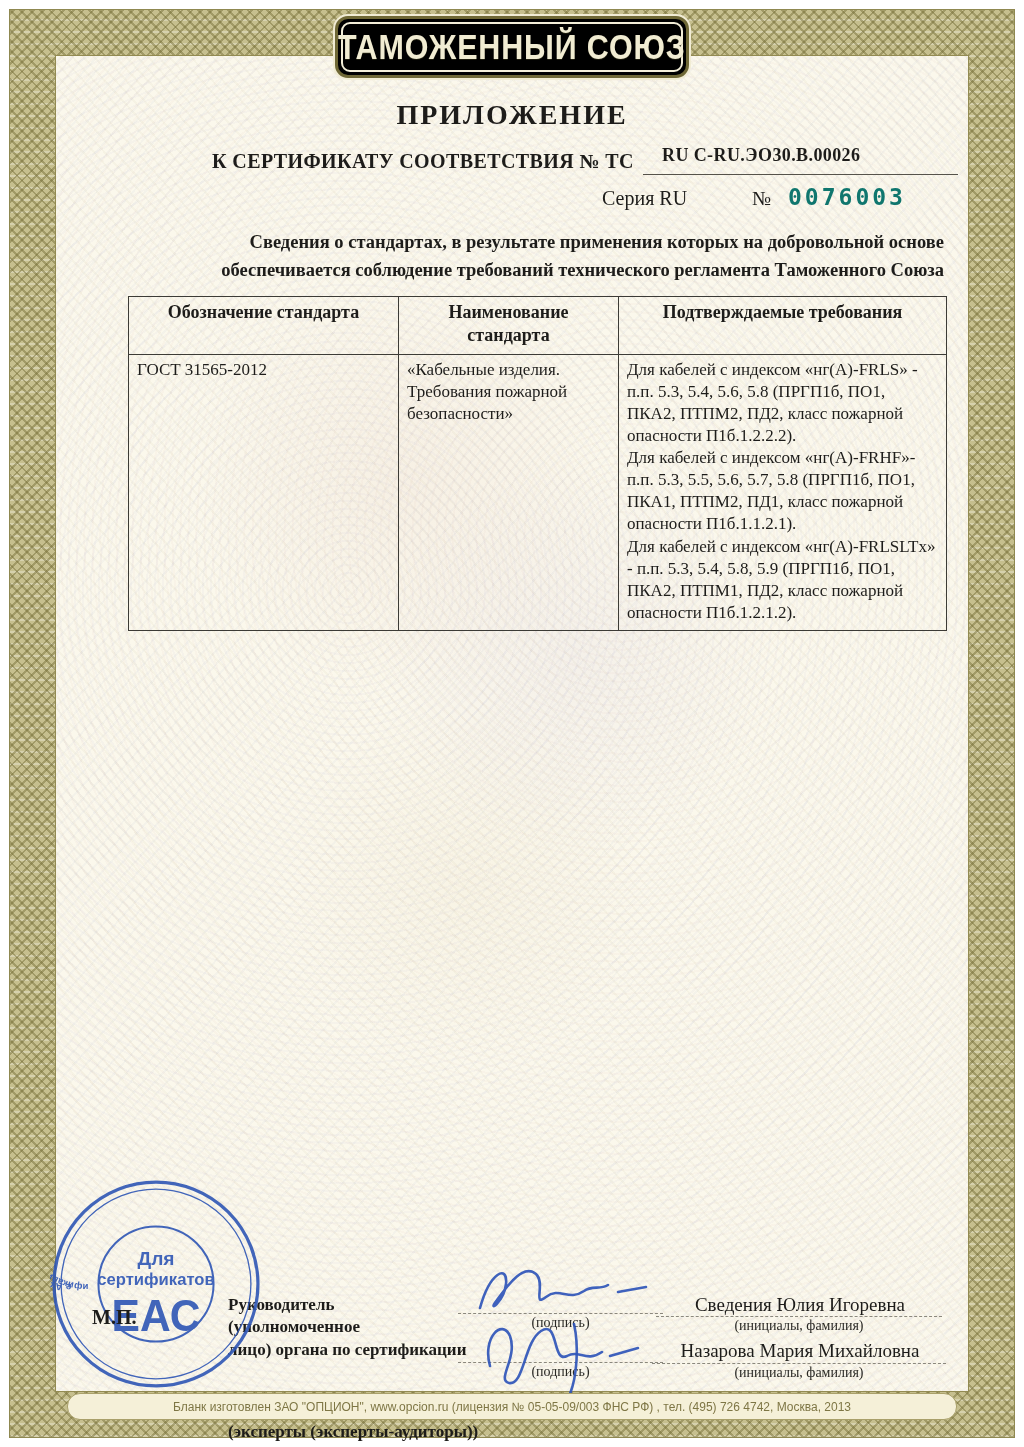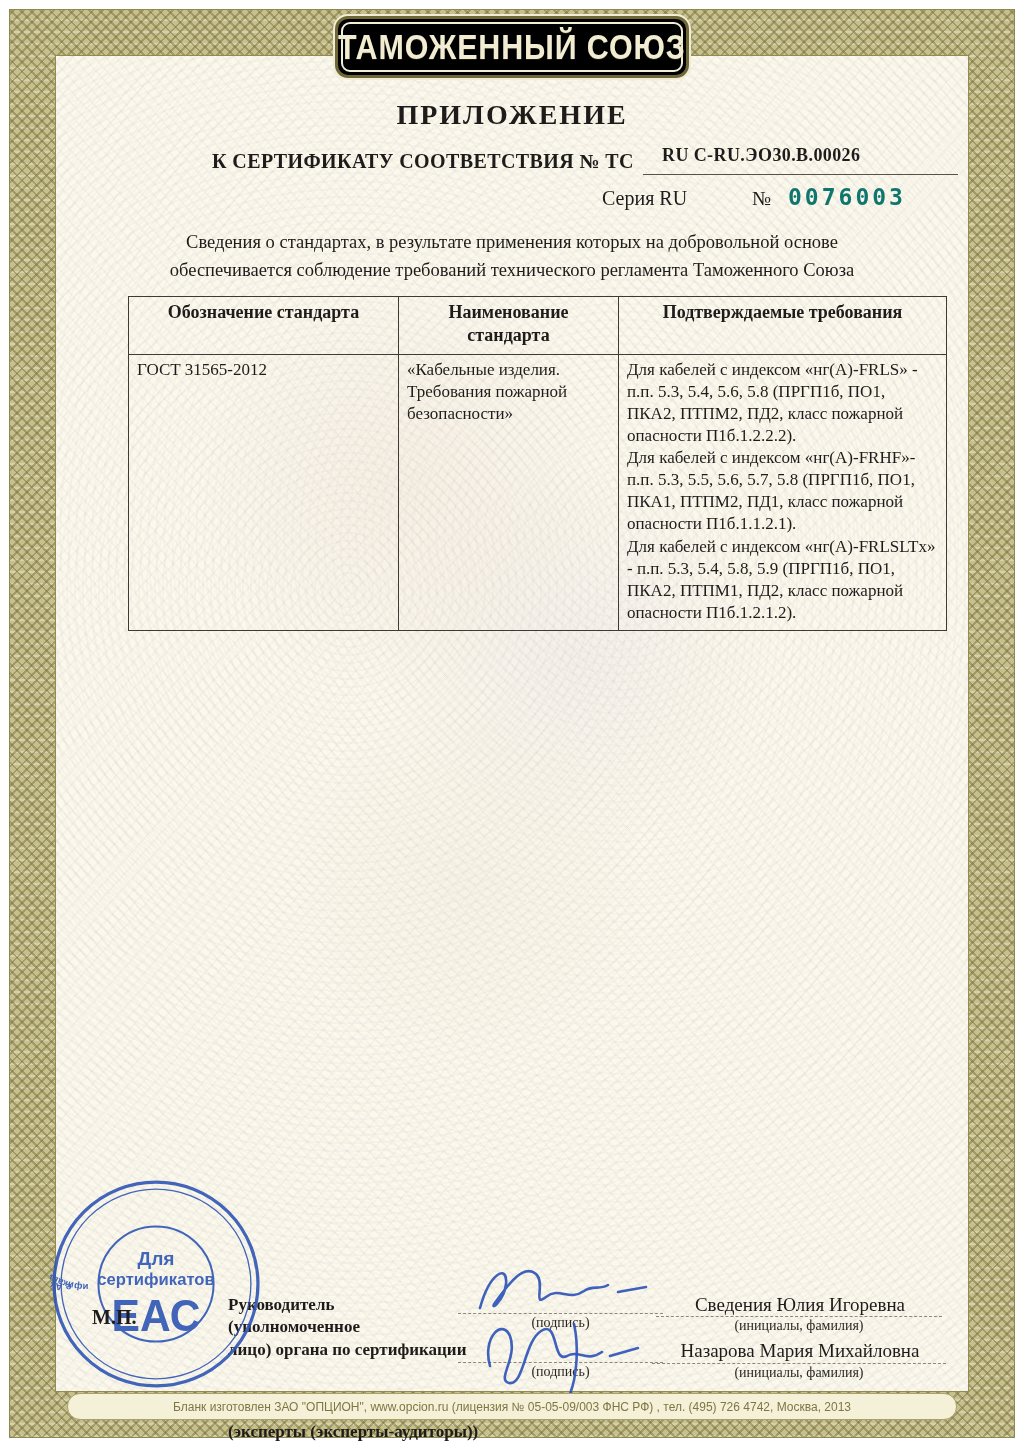--- a/index.html
+++ b/index.html
@@ -49,22 +49,22 @@
   .cert-label{position:absolute;top:150px;left:212px;font-size:20px;font-weight:bold;
     letter-spacing:.4px;z-index:3;white-space:nowrap;}
   .cert-number{position:absolute;top:145px;left:662px;font-size:18px;font-weight:bold;
     letter-spacing:.4px;z-index:3;white-space:nowrap;}
   .cert-underline{position:absolute;top:174px;left:643px;width:315px;border-top:1.5px solid #55524a;z-index:3;}
   .series-label{position:absolute;top:187px;left:602px;font-size:20px;z-index:3;}
   .number-sign{position:absolute;top:187px;left:752px;font-size:20px;z-index:3;}
   .form-number{position:absolute;top:184px;left:788px;z-index:3;
     font-family:"DejaVu Sans Mono","Liberation Mono",monospace;font-weight:bold;
     font-size:23px;letter-spacing:3px;color:#0f766e;}
-  .intro{position:absolute;top:229px;left:80px;width:864px;text-align:center;
-    font-size:18.5px;font-weight:normal;line-height:1.5;white-space:pre-line;z-index:3;}
+  .intro{position:absolute;top:229px;left:80px;width:864px;text-align:right;
+    font-size:18.5px;font-weight:bold;line-height:1.5;white-space:pre-line;z-index:3;}
   
   table.standards{position:absolute;top:296px;left:128px;width:818px;border-collapse:collapse;
     table-layout:fixed;z-index:3;}
   table.standards th,table.standards td{
     border:1.6px solid #3c3b36;vertical-align:top;padding:4px 8px 6px 8px;
     font-size:17px;line-height:1.3;}
   table.standards th{font-size:18px;font-weight:bold;text-align:center;padding-top:4px;height:40px;}
   td.r1{height:88px;}
   .ml{white-space:pre-line;}
   .req-par{margin:0;}

